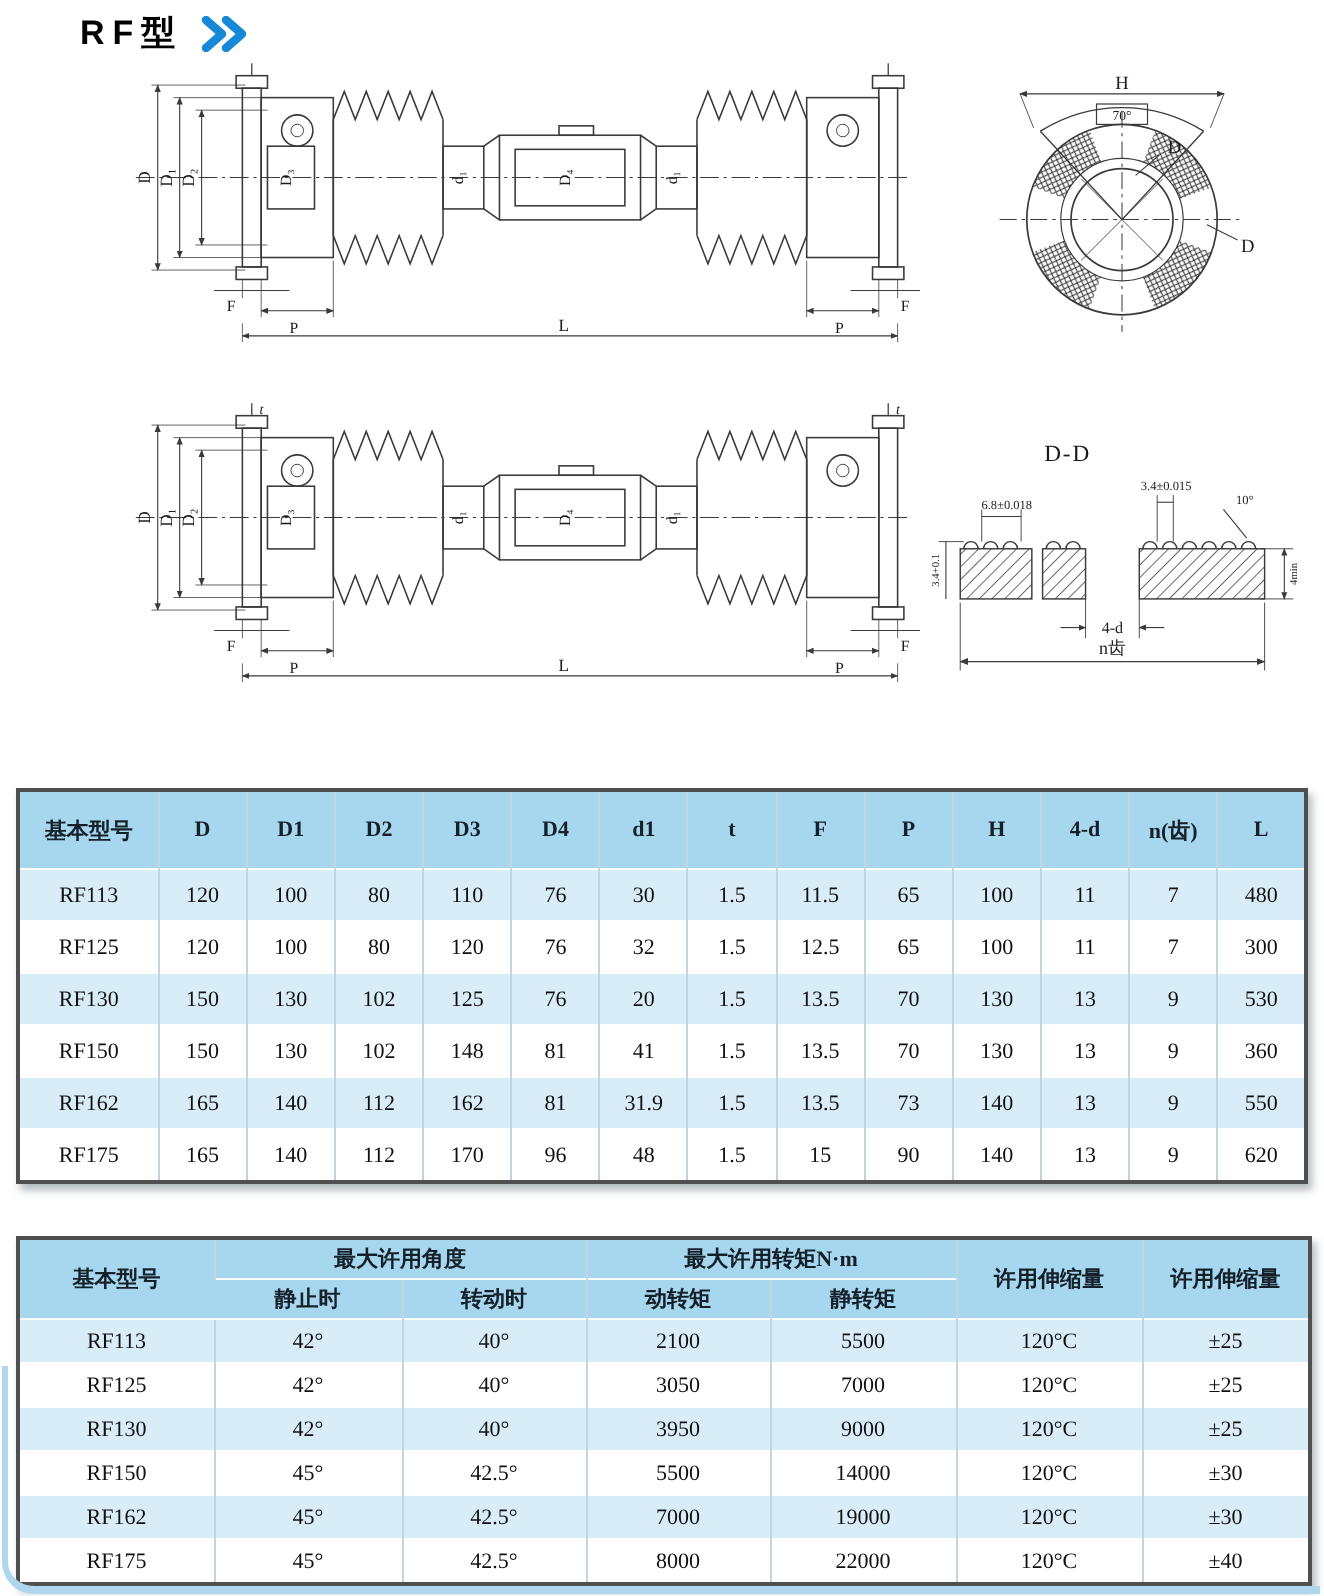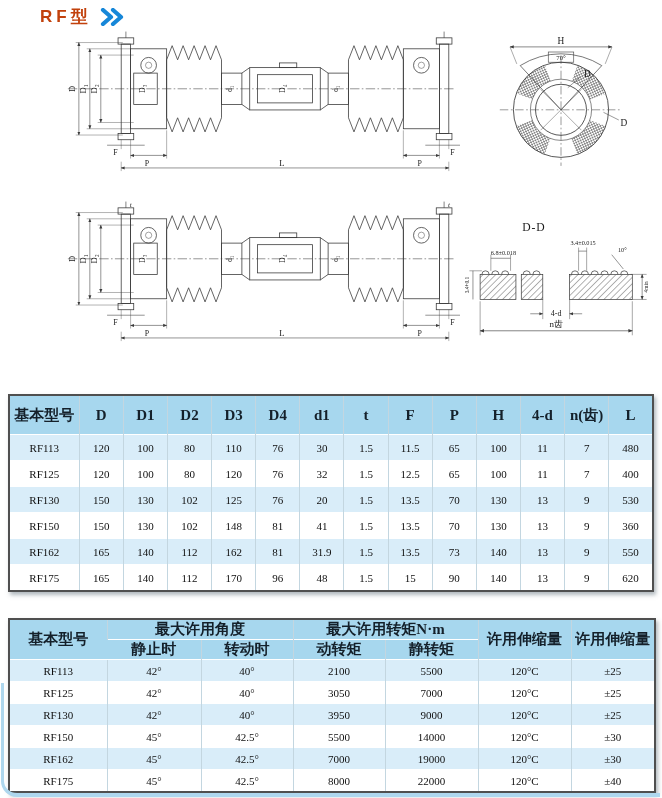--- a/index.html
+++ b/index.html
@@ -3,39 +3,39 @@
 <meta charset="utf-8">
 <style>
   html,body{margin:0;padding:0;background:#e8e8e8;}
   .page{
     position:relative; width:662px; height:798px; background:#ffffff;
     font-family:"Liberation Sans", sans-serif; overflow:hidden;
     margin:0 auto;
   }
   
   .title-row{position:absolute; left:40px; top:5px; display:flex; align-items:center; gap:8px;}
-  .title-text{color:#c2410c; font-size:17px; font-weight:bold; letter-spacing:4px;
+  .title-text{color:#000000; font-size:17px; font-weight:bold; letter-spacing:4px;
     font-family:"Liberation Sans", sans-serif;}
   .chev{display:block;}
   
   svg{position:absolute;}
   #shaft1{left:52px; top:30px; width:408px; height:145px;}
   #flangeview{left:476px; top:34px; width:170px; height:138px;}
   #shaft2{left:52px; top:200px; width:408px; height:145px;}
   #ddsection{left:464px; top:216px; width:188px; height:132px;}
   .lbl{fill:#1a1a1a; stroke:none; font-family:"Liberation Serif", serif;}
   
   table{border-collapse:collapse; table-layout:fixed; position:absolute; background:#fff;
     border:2px solid #4f4f4f; box-shadow:2px 3px 4px rgba(100,115,125,.5);}
   #t1{left:8px; top:394px; width:646px;}
   #t2{left:8px; top:618px; width:646px;}
   th,td{border-left:1px solid #c3d6e0; border-top:1px solid #ffffff;
     text-align:center; vertical-align:middle; padding:0; overflow:hidden; white-space:nowrap;}
   th:first-child,td:first-child{border-left:none;}
-  th{background:#a7d7ee; color:#14202a; font-weight:bold; font-size:15px;
+  th{background:#a7d7ee; color:#14202a; font-weight:bold; font-size:11px;
      font-family:"Liberation Serif", serif;}
   td{font-size:11px; font-family:"Liberation Serif", serif; color:#101010;}
   #t1 thead th{height:38px;}
   #t1 td{height:25px;}
   #t2 thead tr th{height:19px;}
   #t2 td{height:21px;}
   tbody tr:nth-child(odd) td{background:#d9edf9;}
   tbody tr:nth-child(even) td{background:#ffffff;}
   
   .page-frame{position:absolute; left:1px; bottom:1px; width:656px; height:110px;
@@ -290,21 +290,21 @@
           <td>80</td>
           <td>120</td>
           <td>76</td>
           <td>32</td>
           <td>1.5</td>
           <td>12.5</td>
           <td>65</td>
           <td>100</td>
           <td>11</td>
           <td>7</td>
-          <td>400</td>
+          <td>300</td>
         </tr>
         <tr>
           <td>RF130</td>
           <td>150</td>
           <td>130</td>
           <td>102</td>
           <td>125</td>
           <td>76</td>
           <td>20</td>
           <td>1.5</td>

